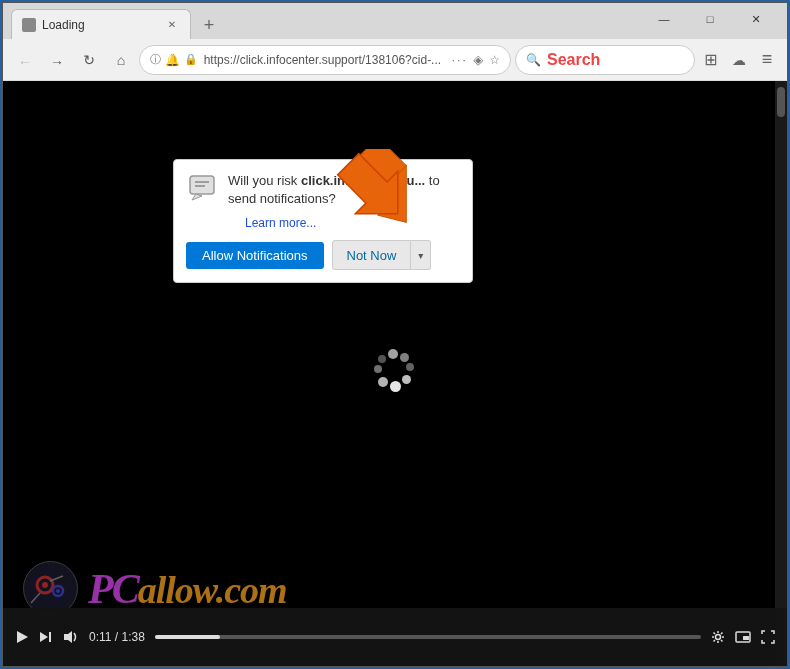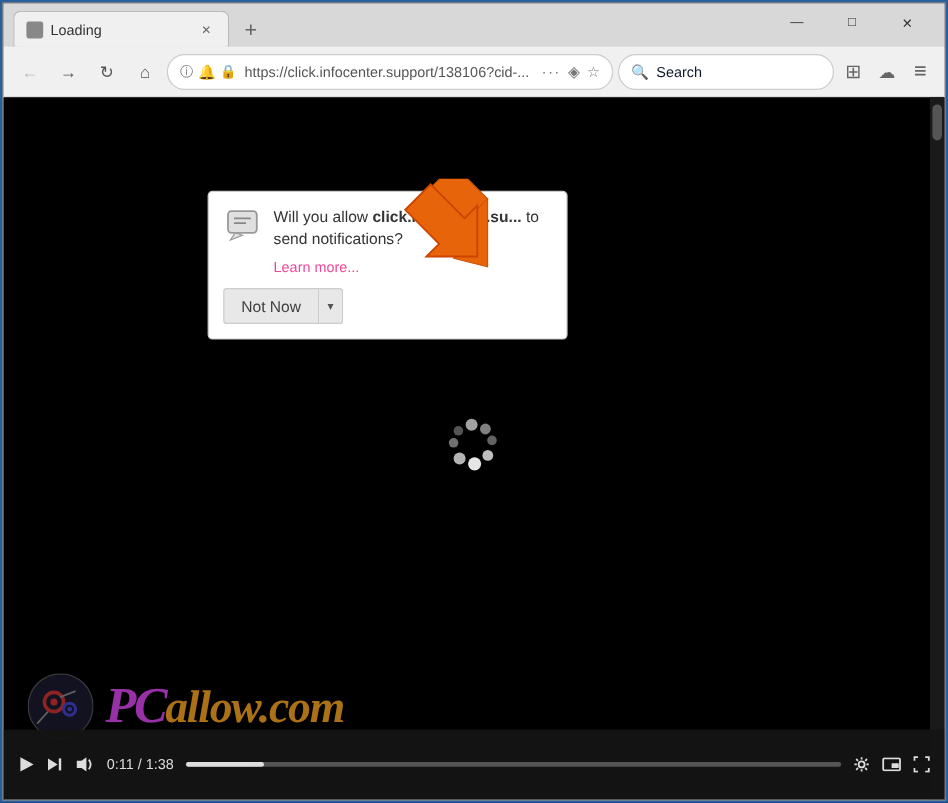--- a/index.html
+++ b/index.html
@@ -221,44 +221,44 @@
     .notif-text {
       font-size: 13px;
       color: #333;
       line-height: 1.4;
     }
     .notif-text strong {
       font-weight: bold;
     }
     .notif-learn {
       font-size: 12px;
-      color: #ec4899;
+      color: #1d4ed8;
       text-decoration: none;
       margin-bottom: 10px;
       display: block;
-      margin-left: 42px;
+      margin-left: 59px;
     }
     .notif-buttons {
       display: flex;
       gap: 8px;
       align-items: center;
     }
     .btn-allow {
       background: #0078d7;
       color: white;
       border: none;
       border-radius: 3px;
       padding: 6px 16px;
       font-size: 13px;
       cursor: pointer;
       font-family: inherit;
     }
     .btn-not-now {
       background: #e8e8e8;
-      color: #404040;
+      color: #0369a1;
       border: 1px solid #ccc;
       border-radius: 3px;
       padding: 6px 14px;
       font-size: 13px;
       cursor: pointer;
       font-family: inherit;
     }
     .btn-dropdown {
       background: #e8e8e8;
       border: 1px solid #ccc;
@@ -413,21 +413,21 @@
         <span>🔒</span>
       </div>
       <span class="address-text">https://click.infocenter.support/138106?cid-...</span>
       <span class="address-more">···</span>
       <span style="color:#777;font-size:13px;">◈</span>
       <span style="color:#777;">☆</span>
     </div>
 
     <div class="search-bar">
       <span style="color:#aaa;font-size:12px;">🔍</span>
-      <span style="color:#0f172a;font-size:12px;">Search</span>
+      <span style="color:#ef4444;font-size:16px;font-weight:bold;">Search</span>
     </div>
 
     <div class="nav-icons">
       <div class="nav-icon" style="font-size:16px;">⊞</div>
       <div class="nav-icon">☁</div>
       <div class="nav-icon" style="font-size:18px;">≡</div>
     </div>
   </div>
 
   <div class="browser-content">
@@ -436,25 +436,26 @@
       <div class="notif-header">
         <div class="notif-icon">
           <svg viewBox="0 0 28 28" fill="none">
             <rect x="2" y="2" width="24" height="18" rx="3" fill="#e0e0e0" stroke="#999" stroke-width="1.5"></rect>
             <line x1="7" y1="8" x2="21" y2="8" stroke="#888" stroke-width="1.5"></line>
             <line x1="7" y1="12" x2="17" y2="12" stroke="#888" stroke-width="1.5"></line>
             <polygon points="8,20 4,26 14,22" fill="#e0e0e0" stroke="#999" stroke-width="1"></polygon>
           </svg>
         </div>
         <div class="notif-text">
-          <span>Will you allow </span><strong>click.infocenter.su...</strong><span> to send notifications?</span>
+          <span>Will you risk </span><strong>click.infocenter.su...</strong><span> to send notifications?</span>
         </div>
       </div>
       <a class="notif-learn" href="#">Learn more...</a>
       <div class="notif-buttons">
+        <button class="btn-allow">Allow Notifications</button>
         <div style="display:flex;">
           <button class="btn-not-now" style="border-radius:3px 0 0 3px;">Not Now</button>
           <div class="btn-dropdown">▾</div>
         </div>
       </div>
     </div>
 
     <div class="orange-arrow">
       <svg width="90" height="90" viewBox="0 0 90 90">
         <defs>

